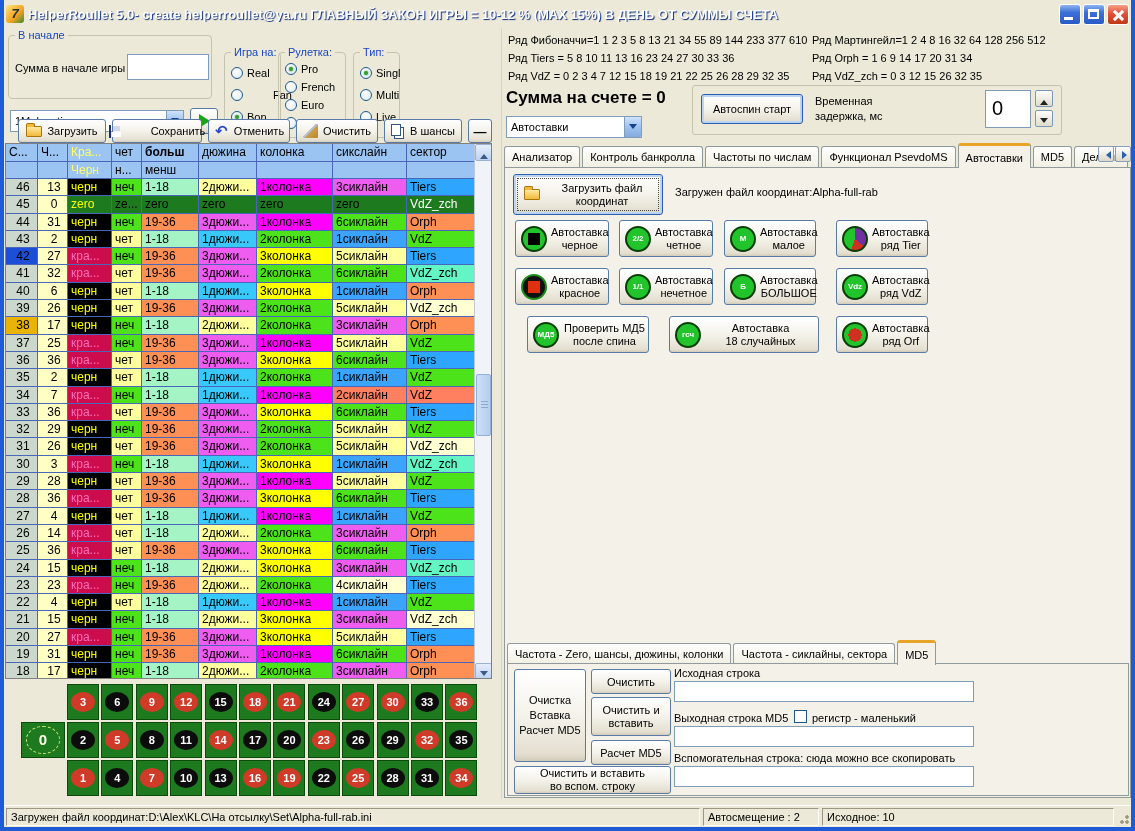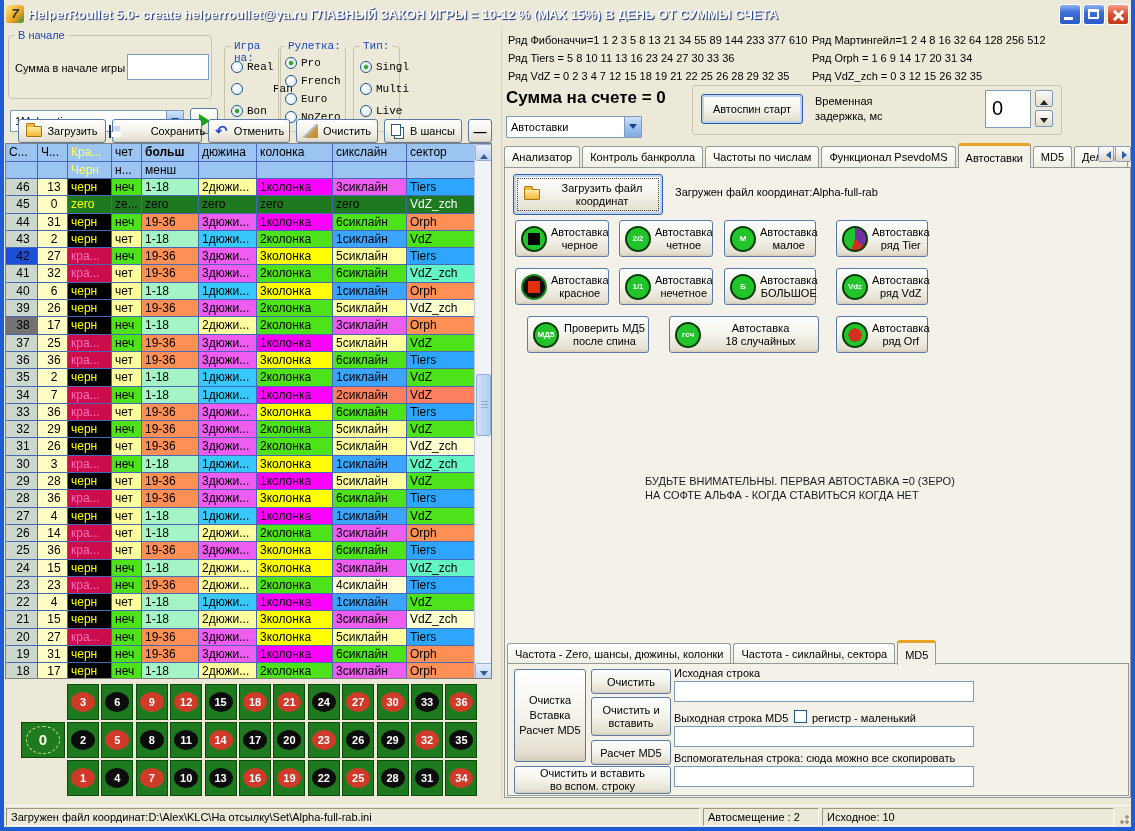--- a/index.html
+++ b/index.html
@@ -44,21 +44,21 @@
   .left-pane { position:absolute; left:0; top:2px; width:493px; height:771px; }
   .splitter { position:absolute; left:493px; top:0; width:5px; height:771px; background:#ece9d8; border-right:1px solid #d8d4c4; cursor:col-resize; }
   .right-pane { position:absolute; left:498px; top:2px; width:629px; height:771px; }
   
   .startbox { left:4px; top:5px; width:204px; height:64px; }
   .start-label { position:absolute; left:6px; top:26px; font-size:11px; color:#000; }
   .start-input { position:absolute; left:118px; top:18px; width:82px; height:26px; }
   .preset-combo { left:6px; top:80px; width:174px; height:22px; }
   .play-btn { position:absolute; left:186px; top:78px; width:28px; height:26px; }
   .play-tri { display:inline-block; width:0; height:0; border-left:11px solid #16a516; border-top:7px solid transparent; border-bottom:7px solid transparent; margin-top:2px; }
-  .rgroup { top:16px; height:86px;font-family:Liberation Mono, monospace; }
+  .rgroup { top:22px; height:86px; }
   .ropt { position:absolute; left:6px; display:flex; align-items:center; gap:4px; cursor:pointer; }
   .rlab { font-size:11px; }
   .toolbar-btn { position:absolute; top:89px; height:24px; display:flex; align-items:center; justify-content:center; gap:5px; }
   .collapse-btn { position:absolute; left:464px; top:89px; width:24px; height:24px; font-weight:bold; font-size:13px; }
   
   .ic { display:inline-block; position:relative; }
   .ic-folder { width:16px; height:11px; background:linear-gradient(180deg,#ffe9a0,#f2b93c); border:1px solid #a8760a; border-radius:1px; }
   .ic-folder::before { content:""; position:absolute; left:-1px; top:-4px; width:7px; height:3px; background:#f2b93c; border:1px solid #a8760a; border-bottom:none; border-radius:2px 2px 0 0; }
   .ic-floppy { width:13px; height:13px; background:#3a62c8; border:1px solid #17306e; }
   .ic-floppy::before { content:""; position:absolute; left:3px; top:0; width:7px; height:5px; background:#cfd8ee; }
@@ -363,21 +363,21 @@
               <div class="td" style="width: 30px; background: rgb(255, 255, 196); color: rgb(0, 0, 0); text-align: center;">26</div>
               <div class="td" style="width: 44px; background: rgb(0, 0, 0); color: rgb(255, 255, 0);">черн</div>
               <div class="td" style="width: 30px; background: rgb(255, 255, 158); color: rgb(0, 0, 0);">чет</div>
               <div class="td" style="width: 57px; background: rgb(255, 144, 85); color: rgb(0, 0, 0);">19-36</div>
               <div class="td" style="width: 58px; background: rgb(239, 92, 240); color: rgb(0, 0, 0);">3дюжи...</div>
               <div class="td" style="width: 76px; background: rgb(76, 227, 26); color: rgb(0, 0, 0);">2колонка</div>
               <div class="td" style="width: 74px; background: rgb(255, 255, 158); color: rgb(0, 0, 0);">5сиклайн</div>
               <div class="td" style="width: 68px; background: rgb(255, 255, 210); color: rgb(0, 0, 0);">VdZ_zch</div>
             </div>
             <div class="tr">
-              <div class="td" style="width: 32px; background: #737373; color: rgb(0, 0, 0); text-align: center;">38</div>
+              <div class="td" style="width: 32px; background: #eab308; color: rgb(0, 0, 0); text-align: center;">38</div>
               <div class="td" style="width: 30px; background: rgb(255, 255, 196); color: rgb(0, 0, 0); text-align: center;">17</div>
               <div class="td" style="width: 44px; background: rgb(0, 0, 0); color: rgb(255, 255, 0);">черн</div>
               <div class="td" style="width: 30px; background: rgb(76, 227, 26); color: rgb(0, 0, 0);">неч</div>
               <div class="td" style="width: 57px; background: rgb(164, 244, 198); color: rgb(0, 0, 0);">1-18</div>
               <div class="td" style="width: 58px; background: rgb(255, 255, 158); color: rgb(0, 0, 0);">2дюжи...</div>
               <div class="td" style="width: 76px; background: rgb(76, 227, 26); color: rgb(0, 0, 0);">2колонка</div>
               <div class="td" style="width: 74px; background: rgb(239, 92, 240); color: rgb(0, 0, 0);">3сиклайн</div>
               <div class="td" style="width: 68px; background: rgb(255, 144, 85); color: rgb(0, 0, 0);">Orph</div>
             </div>
             <div class="tr">
@@ -815,24 +815,20 @@
             </button>
             <button class="xp-btn stake-btn" style="left: 164px; top: 148px; width: 150px;">
               <span class="stake-ic">гсч</span>
               <span class="stake-txt">Автоставка<br>18 случайных</span>
             </button>
             <button class="xp-btn stake-btn" style="left: 331px; top: 148px; width: 92px;">
               <span class="stake-ic blob"></span>
               <span class="stake-txt">Автоставка<br>ряд Orf</span>
             </button>
           </div>
-        <div class="warning">
-          <div>БУДЬТЕ ВНИМАТЕЛЬНЫ. ПЕРВАЯ АВТОСТАВКА =0 (ЗЕРО)</div>
-          <div>НА СОФТЕ АЛЬФА - КОГДА СТАВИТЬСЯ КОГДА НЕТ</div>
-        </div>
 
         <div class="btabs" id="btabs">
             <div class="tab">Частота - Zero, шансы, дюжины, колонки</div>
             <div class="tab">Частота - сиклайны, сектора</div>
             <div class="tab active">MD5</div>
           </div>
         <div class="md5-panel">
           <button class="xp-btn md5-big">
             <span>Очистка</span><br>
             <span>Вставка</span><br>

